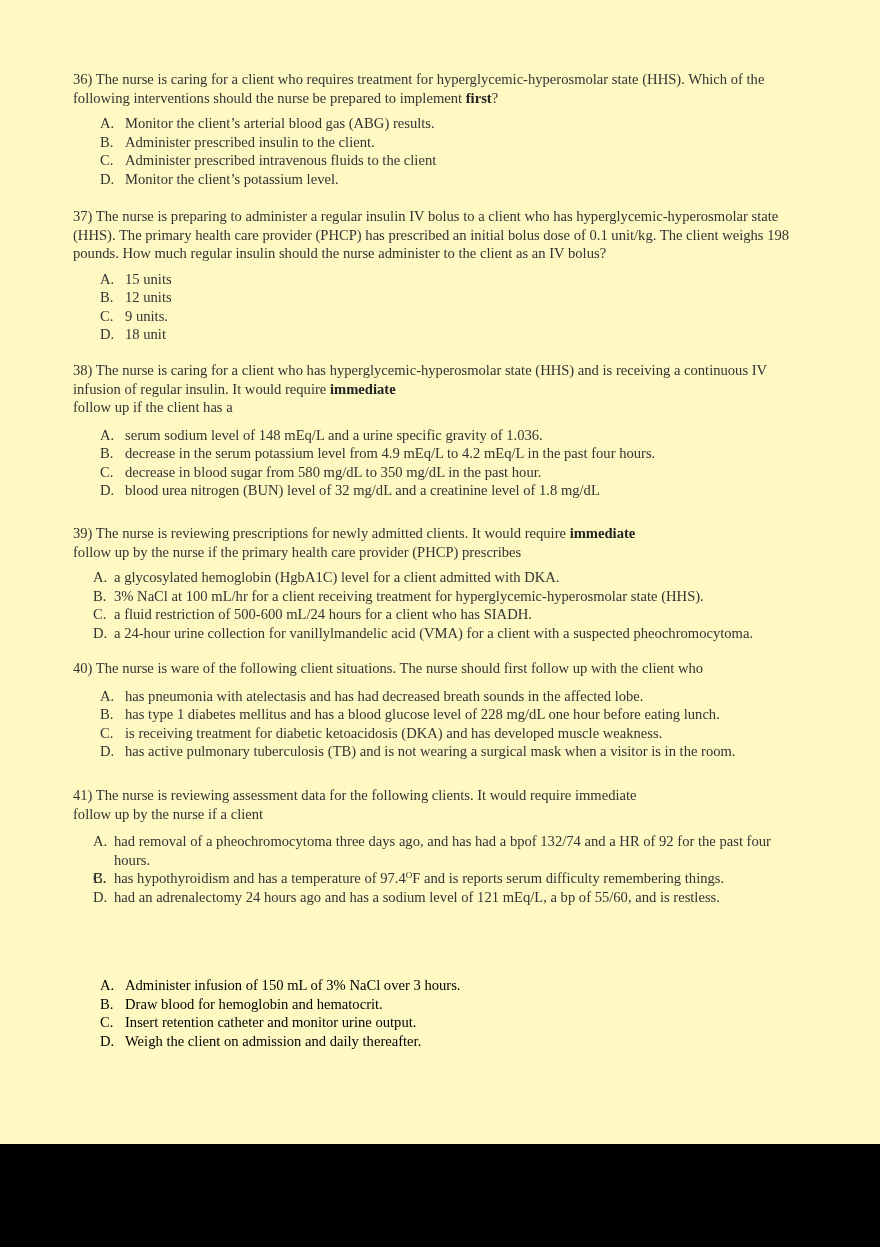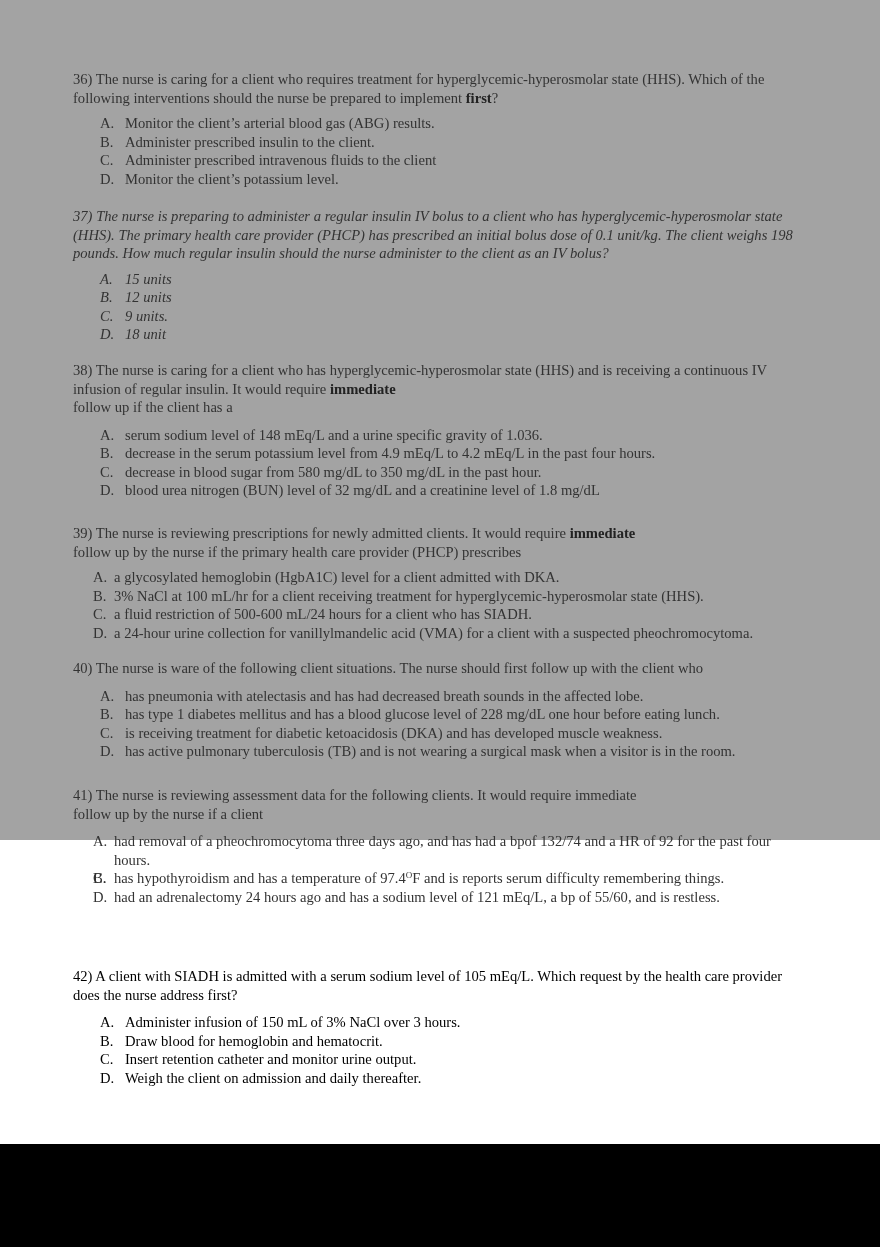--- a/index.html
+++ b/index.html
@@ -1,21 +1,21 @@
 <!DOCTYPE html>
 <html><head>
   <meta charset="utf-8">
   <style>
     html, body { margin: 0; padding: 0; }
     body {
       width: 880px; height: 1247px; background: #ffffff; position: relative; overflow: hidden;
       font-family: "Liberation Serif", "DejaVu Serif", serif;
       font-size: 14.6px; line-height: 18.5px; color: #333333;
     }
-    .page { position: absolute; left: 0; top: 0; width: 880px; height: 840px; background: #a3a3a3; }
+    .page { position: absolute; left: 0; top: 0; width: 880px; height: 1144px; background: #fef9c3; }
     .footer-bar { position: absolute; left: 0; top: 1144px; width: 880px; height: 103px; background: #000; }
     .q { position: absolute; left: 73px; width: 745px; }
     .stem { margin: 0; }
     .opts { margin: 0; padding: 0; list-style: none; }
     .opt { position: relative; }
     .optA .opt { padding-left: 52px; }
     .optA .opt .ltr { position: absolute; left: 27px; }
     .optB .opt { padding-left: 41px; }
     .optB .opt .ltr { position: absolute; left: 20px; }
     .dark { color: #000; }
@@ -30,21 +30,21 @@
   <div class="q optA" style="top:70px;">
     <p class="stem"><span>36)</span> <span>The nurse is caring for a client who requires treatment for hyperglycemic-hyperosmolar state (HHS). Which of the following interventions should the nurse be prepared to implement </span><b>first</b><span>?</span></p>
     <ul class="opts" style="margin-top:7px;">
       <li class="opt"><span class="ltr">A.</span><span>Monitor the client’s arterial blood gas (ABG) results.</span></li>
       <li class="opt"><span class="ltr">B.</span><span>Administer prescribed insulin to the client.</span></li>
       <li class="opt"><span class="ltr">C.</span><span>Administer prescribed intravenous fluids to the client</span></li>
       <li class="opt"><span class="ltr">D.</span><span>Monitor the client’s potassium level.</span></li>
     </ul>
   </div>
 
-  <div class="q optA" style="top:207px;font-style:italic;">
+  <div class="q optA" style="top:207px;">
     <p class="stem"><span>37)</span> <span>The nurse is preparing to administer a regular insulin IV bolus to a client who has hyperglycemic-hyperosmolar state (HHS). The primary health care provider (PHCP) has prescribed an initial bolus dose of 0.1 unit/kg.  The client weighs 198 pounds.  How much regular insulin should the nurse administer to the client as an IV bolus?</span></p>
     <ul class="opts" style="margin-top:7px;">
       <li class="opt"><span class="ltr">A.</span><span>15 units</span></li>
       <li class="opt"><span class="ltr">B.</span><span>12 units</span></li>
       <li class="opt"><span class="ltr">C.</span><span>9 units.</span></li>
       <li class="opt"><span class="ltr">D.</span><span>18 unit</span></li>
     </ul>
   </div>
 
   <div class="q optA" style="top:361px;">
@@ -81,21 +81,20 @@
     <p class="stem"><span>41)</span> <span>The nurse is reviewing assessment data for the following clients.  It would require immediate</span><br><span>follow up by the nurse if a client</span></p>
     <ul class="opts" style="margin-top:9px; width:725px;">
       <li class="opt"><span class="ltr">A.</span><span>had removal of a pheochromocytoma three days ago, and has had a bpof 132/74 and a HR of 92 for the past four hours.</span></li>
       <li class="opt"><span class="ltr">B.</span></li>
       <li class="opt"><span class="ltr">C.</span><span>has hypothyroidism and has a temperature of 97.4</span><sup>O</sup><span>F and is reports serum difficulty remembering things.</span></li>
       <li class="opt"><span class="ltr">D.</span><span>had an adrenalectomy 24 hours ago and has a sodium level of 121 mEq/L, a bp of 55/60, and is restless.</span></li>
     </ul>
   </div>
 
   <div class="q optA dark" style="top:967px; width:720px;">
-    <p class="stem"><span>42)</span> <span>A client with SIADH is admitted with a serum sodium level of 105 mEq/L. Which request by the health care provider does the nurse address first?</span></p>
     <ul class="opts" style="margin-top:9px;">
       <li class="opt"><span class="ltr">A.</span><span>Administer infusion of 150 mL of 3% NaCl over 3 hours.</span></li>
       <li class="opt"><span class="ltr">B.</span><span>Draw blood for hemoglobin and hematocrit.</span></li>
       <li class="opt"><span class="ltr">C.</span><span>Insert retention catheter and monitor urine output.</span></li>
       <li class="opt"><span class="ltr">D.</span><span>Weigh the client on admission and daily thereafter.</span></li>
     </ul>
   </div>
 
 </div>
 

